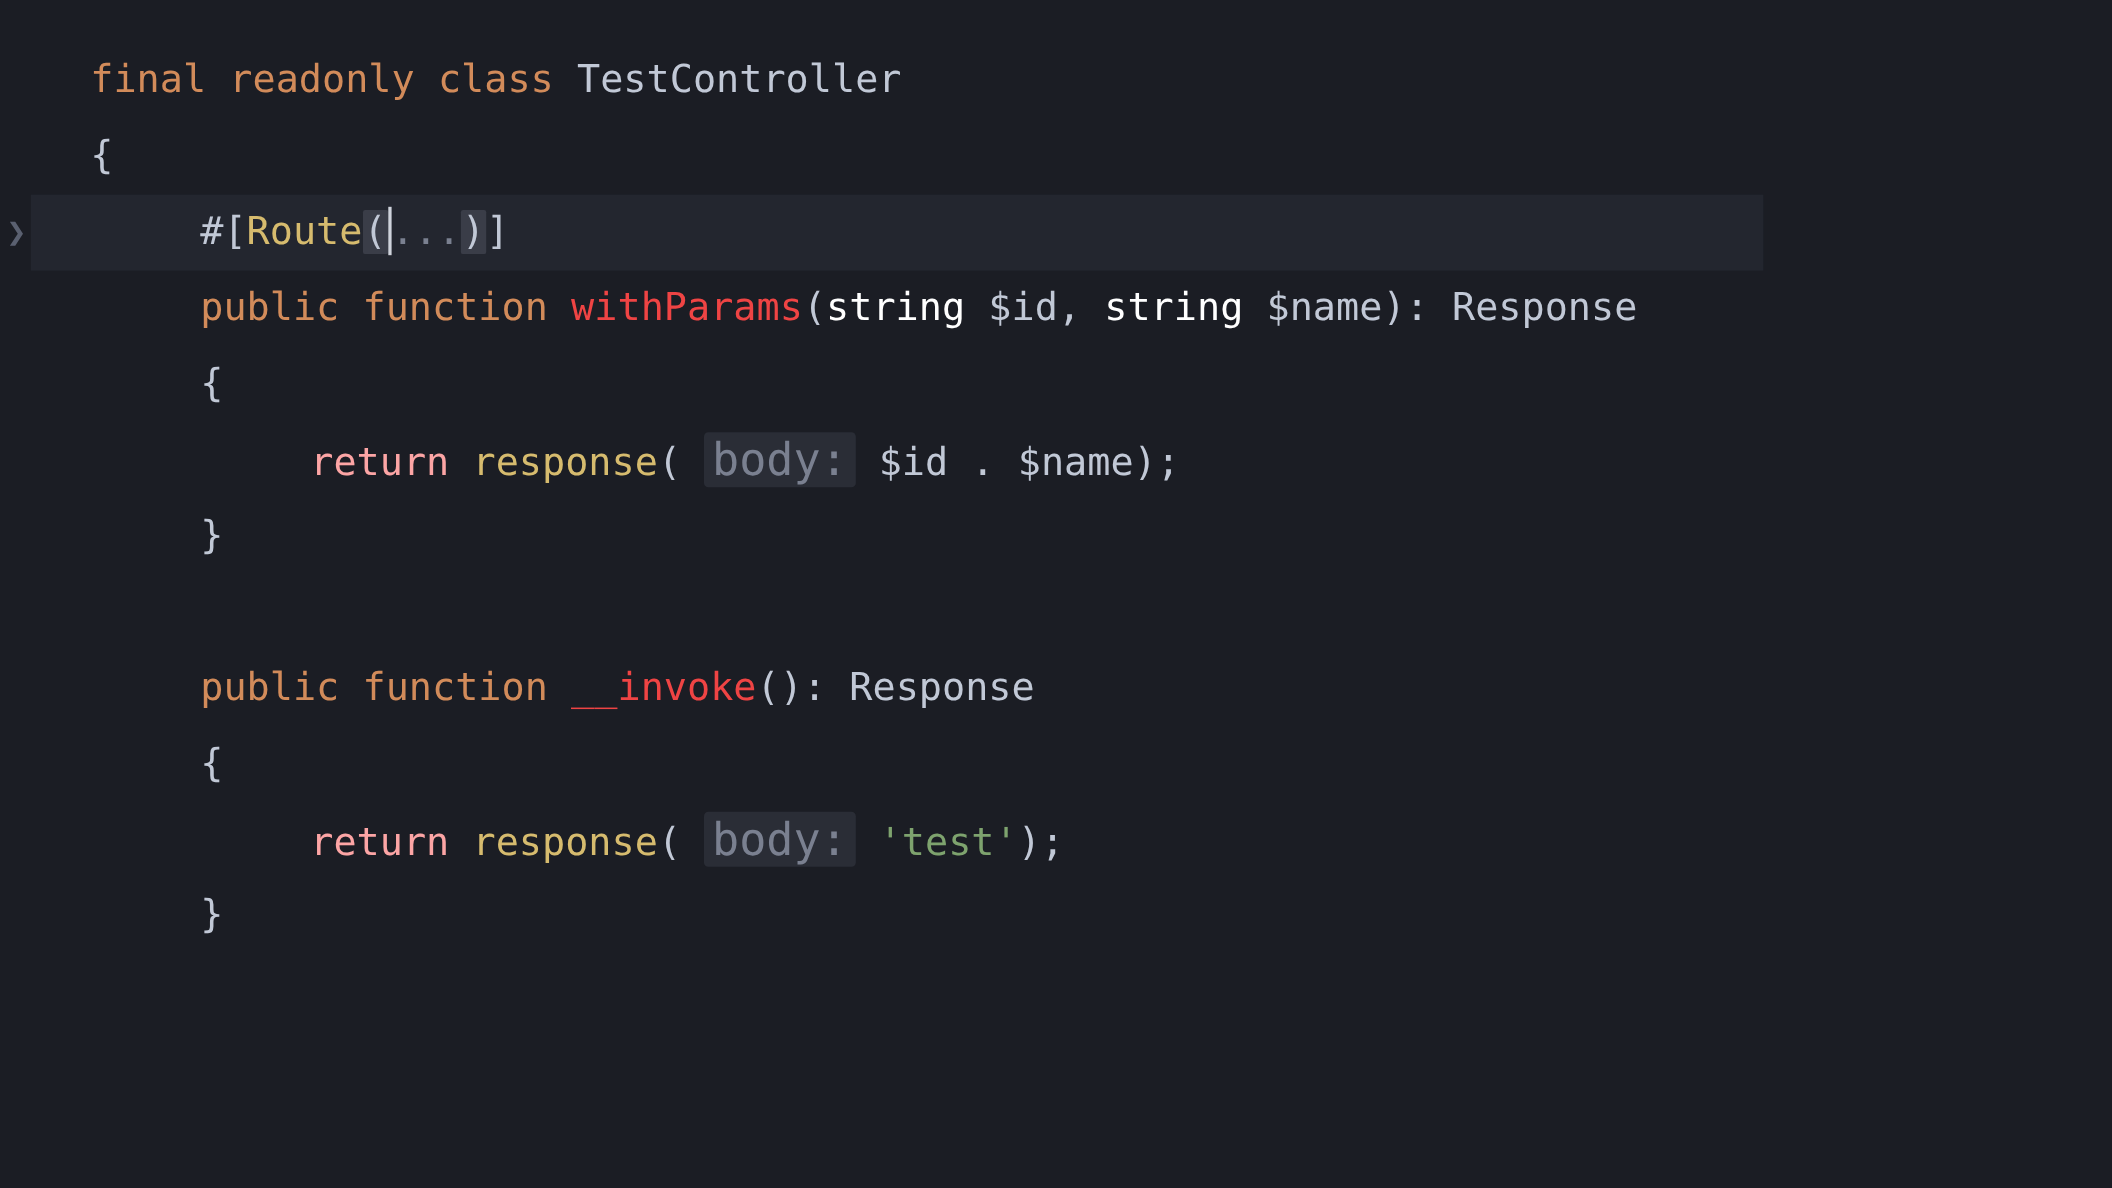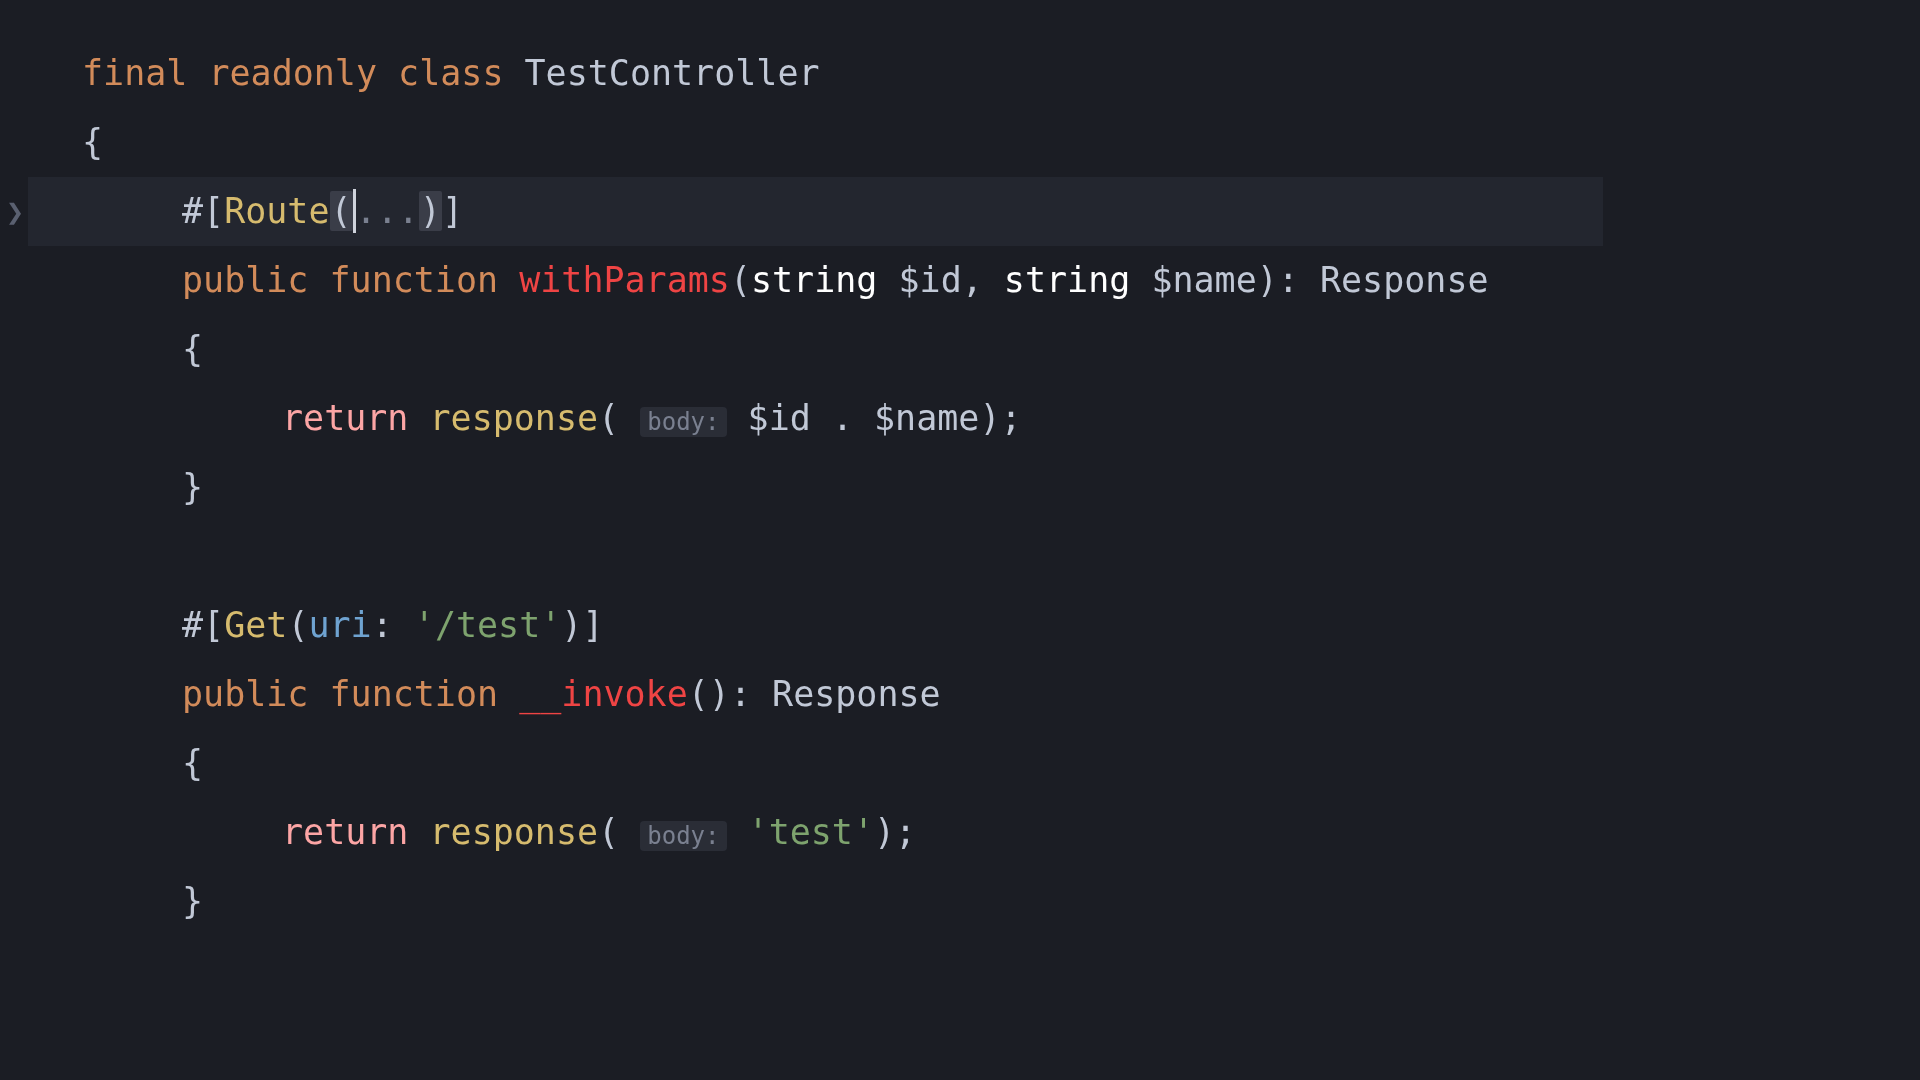--- a/index.html
+++ b/index.html
@@ -61,21 +61,21 @@
   .tok-punct { color: #c1c8d6; }
   .tok-return-type { color: #c1c8d6; }
   .tok-brace { color: #c1c8d6; }
   .tok-return { color: #fca5a5; }
   .tok-call { color: #d6bb6e; }
   .tok-param-hint {
     color: #7a8090;
     background: #2a2d36;
     padding: 1px 7px;
     border-radius: 4px;
-    font-size: 24px;
+    font-size: 41px;
   }
   .tok-string { color: #7ea36e; }
   .tok-named-arg { color: #6fa3d1; }
   .tok-operator { color: #c1c8d6; }
   .tok-folded { color: #7a8090; }
   
   .bracket-hl {
     background: #3a3d48;
     border-radius: 2px;
     padding: 0 1px;
@@ -107,21 +107,20 @@
     <div class="line indent1"><span class="tok-modifier">public</span> <span class="tok-func-kw">function</span> <span class="tok-func-name">withParams</span><span class="tok-paren">(</span><span class="tok-type">string</span> <span class="tok-var">$id</span><span class="tok-punct">,</span> <span class="tok-type">string</span> <span class="tok-var">$name</span><span class="tok-paren">)</span><span class="tok-punct">:</span> <span class="tok-return-type">Response</span></div>
 
     <div class="line indent1"><span class="tok-brace">{</span></div>
 
     <div class="line indent2"><span class="tok-return">return</span> <span class="tok-call">response</span><span class="tok-paren">(</span> <span class="tok-param-hint">body:</span> <span class="tok-var">$id</span> <span class="tok-operator">.</span> <span class="tok-var">$name</span><span class="tok-paren">)</span><span class="tok-punct">;</span></div>
 
     <div class="line indent1"><span class="tok-brace">}</span></div>
 
     <div class="line"> </div>
 
-    <div class="line indent1"><span class="tok-attr-bracket">#[</span><span class="tok-attr-name">Get</span><span class="tok-paren">(</span><span class="tok-named-arg">uri</span><span class="tok-punct">:</span> <span class="tok-string">'/test'</span><span class="tok-paren">)</span><span class="tok-attr-bracket">]</span></div>
 
     <div class="line indent1"><span class="tok-modifier">public</span> <span class="tok-func-kw">function</span> <span class="tok-func-name">__invoke</span><span class="tok-paren">(</span><span class="tok-paren">)</span><span class="tok-punct">:</span> <span class="tok-return-type">Response</span></div>
 
     <div class="line indent1"><span class="tok-brace">{</span></div>
 
     <div class="line indent2"><span class="tok-return">return</span> <span class="tok-call">response</span><span class="tok-paren">(</span> <span class="tok-param-hint">body:</span> <span class="tok-string">'test'</span><span class="tok-paren">)</span><span class="tok-punct">;</span></div>
 
     <div class="line indent1"><span class="tok-brace">}</span></div>
 
     <div class="line"> </div>

